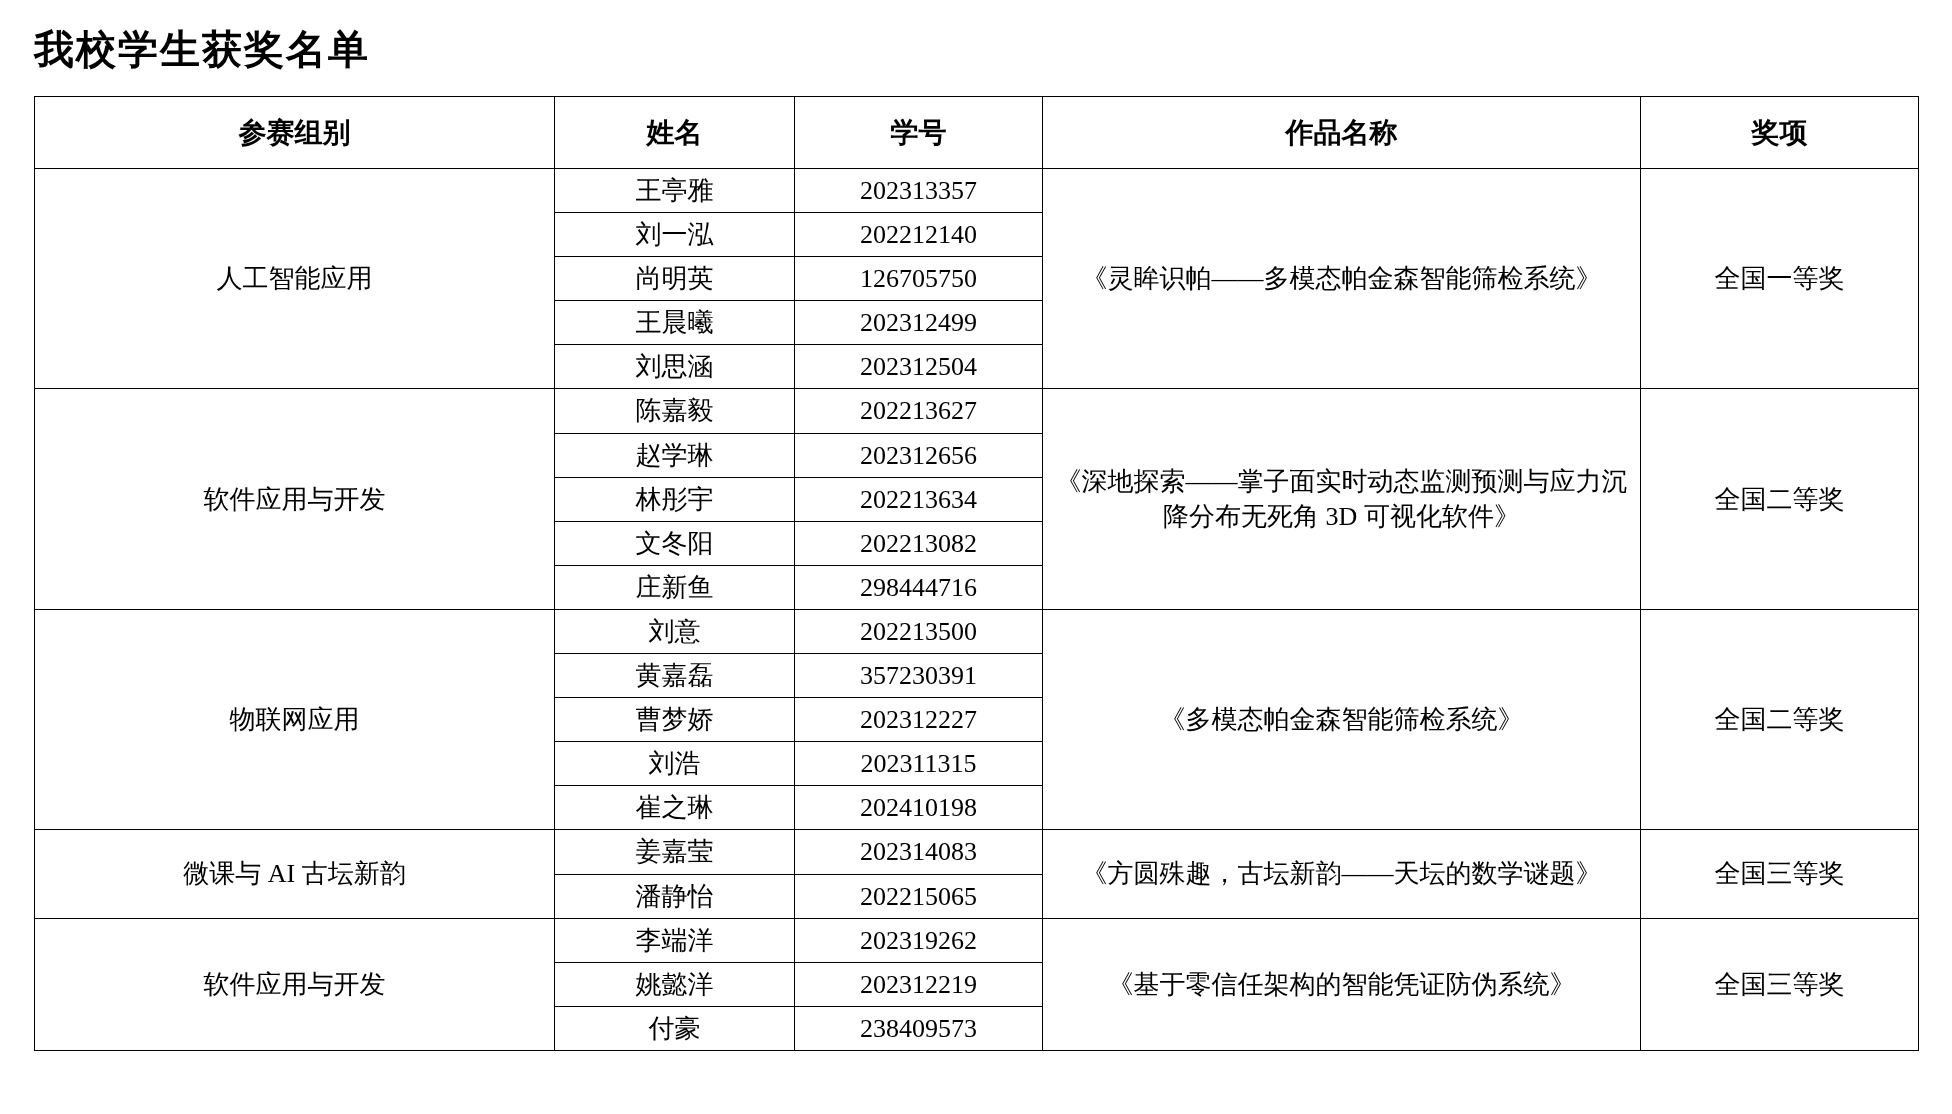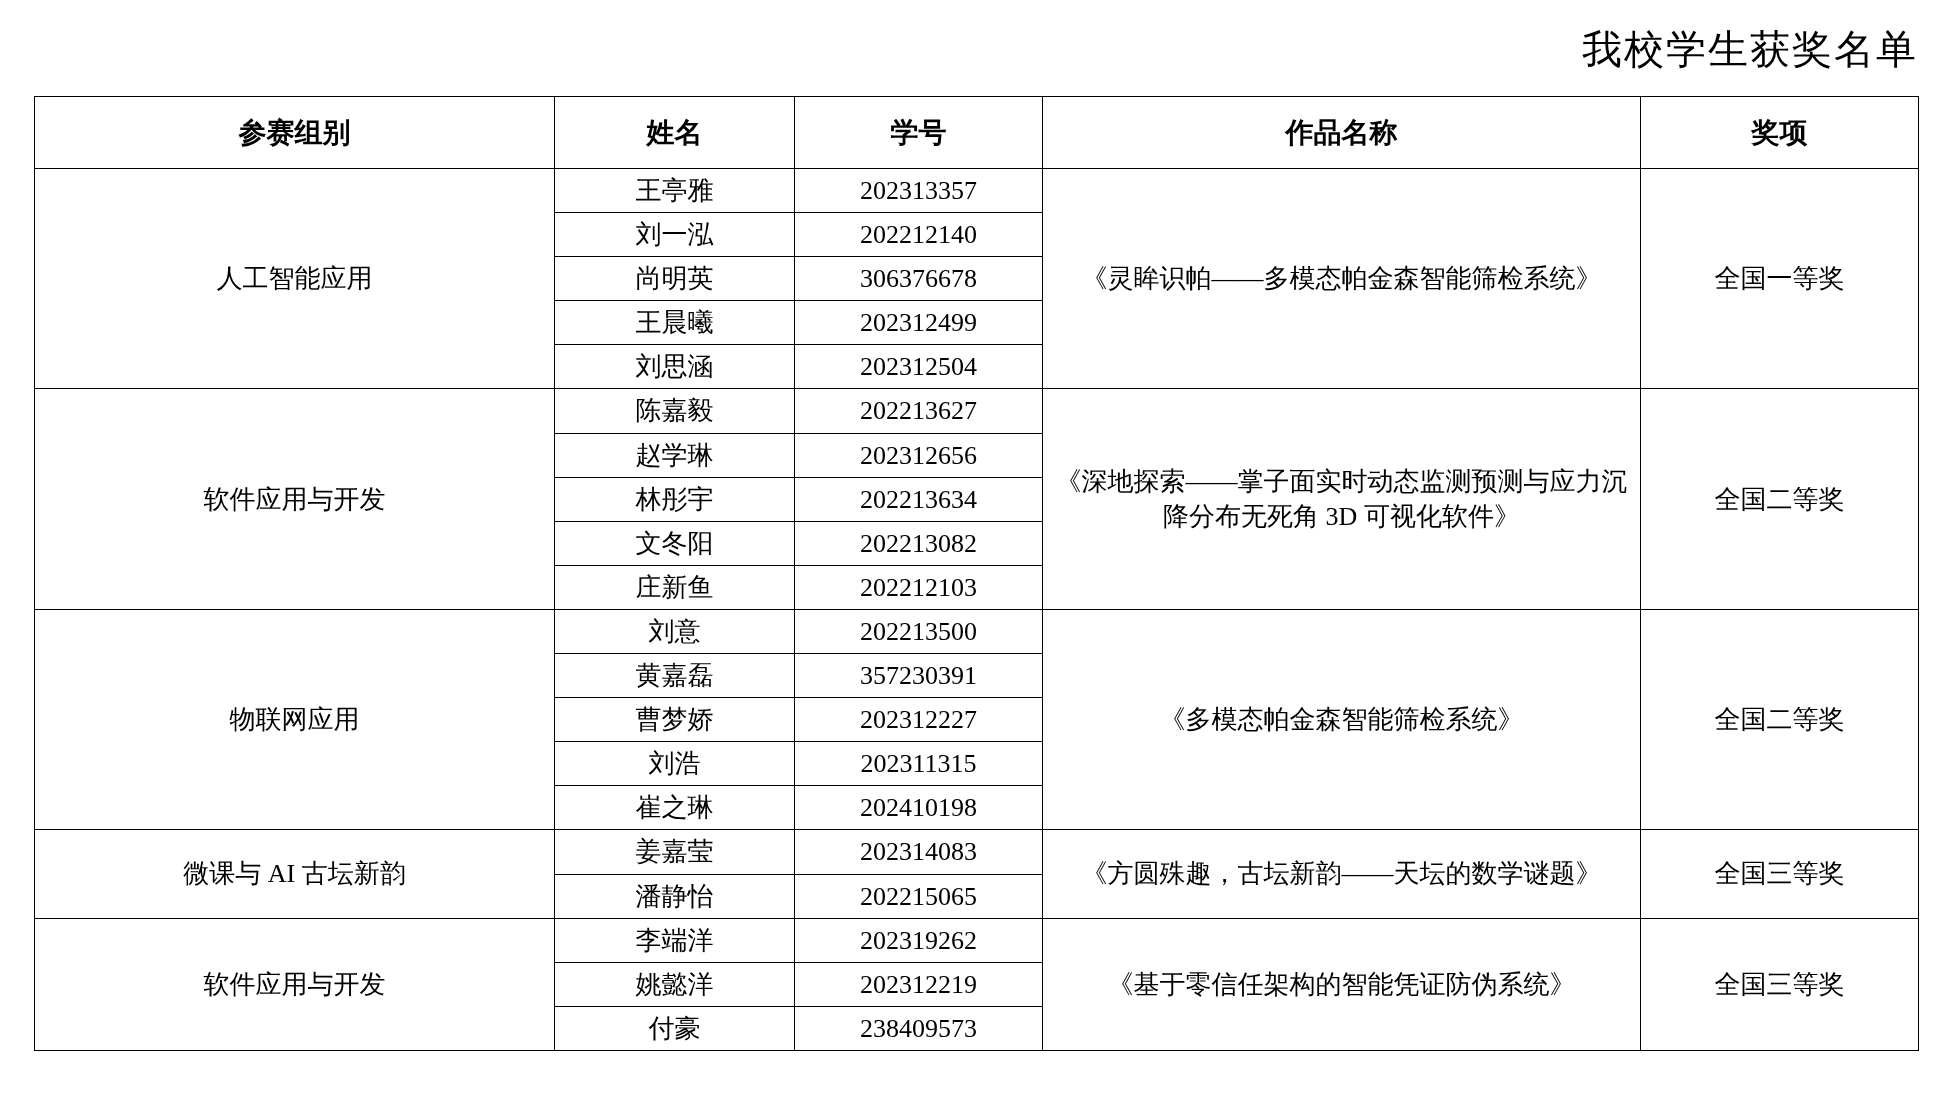--- a/index.html
+++ b/index.html
@@ -15,23 +15,23 @@
     overflow: hidden;
   }
   .page {
     position: relative;
     width: 1952px;
     height: 1114px;
     box-sizing: border-box;
     padding: 0 34px;
   }
   .doc-title {
-    text-align: right;
+    text-align: left;
     font-size: 40px;
-    font-weight: normal;
+    font-weight: bold;
     letter-spacing: 2px;
     margin: 26px 0 22px 0;
     line-height: 1.2;
   }
   table.award-table {
     width: 1884px;
     border-collapse: collapse;
     table-layout: fixed;
     margin: 0 auto;
   }
@@ -99,21 +99,21 @@
         <td class="row-cell">202313357</td>
         <td class="work-cell" rowspan="5">《灵眸识帕——多模态帕金森智能筛检系统》</td>
         <td class="award-cell" rowspan="5">全国一等奖</td>
       </tr>
       <tr>
         <td class="row-cell">刘一泓</td>
         <td class="row-cell">202212140</td>
       </tr>
       <tr>
         <td class="row-cell">尚明英</td>
-        <td class="row-cell">306376678</td>
+        <td class="row-cell">126705750</td>
       </tr>
       <tr>
         <td class="row-cell">王晨曦</td>
         <td class="row-cell">202312499</td>
       </tr>
       <tr>
         <td class="row-cell">刘思涵</td>
         <td class="row-cell">202312504</td>
       </tr>
 
@@ -131,21 +131,21 @@
       <tr>
         <td class="row-cell">林彤宇</td>
         <td class="row-cell">202213634</td>
       </tr>
       <tr>
         <td class="row-cell">文冬阳</td>
         <td class="row-cell">202213082</td>
       </tr>
       <tr>
         <td class="row-cell">庄新鱼</td>
-        <td class="row-cell">202212103</td>
+        <td class="row-cell">298444716</td>
       </tr>
 
       <tr>
         <td class="group-cell" rowspan="5">物联网应用</td>
         <td class="row-cell">刘意</td>
         <td class="row-cell">202213500</td>
         <td class="work-cell" rowspan="5">《多模态帕金森智能筛检系统》</td>
         <td class="award-cell" rowspan="5">全国二等奖</td>
       </tr>
       <tr>

